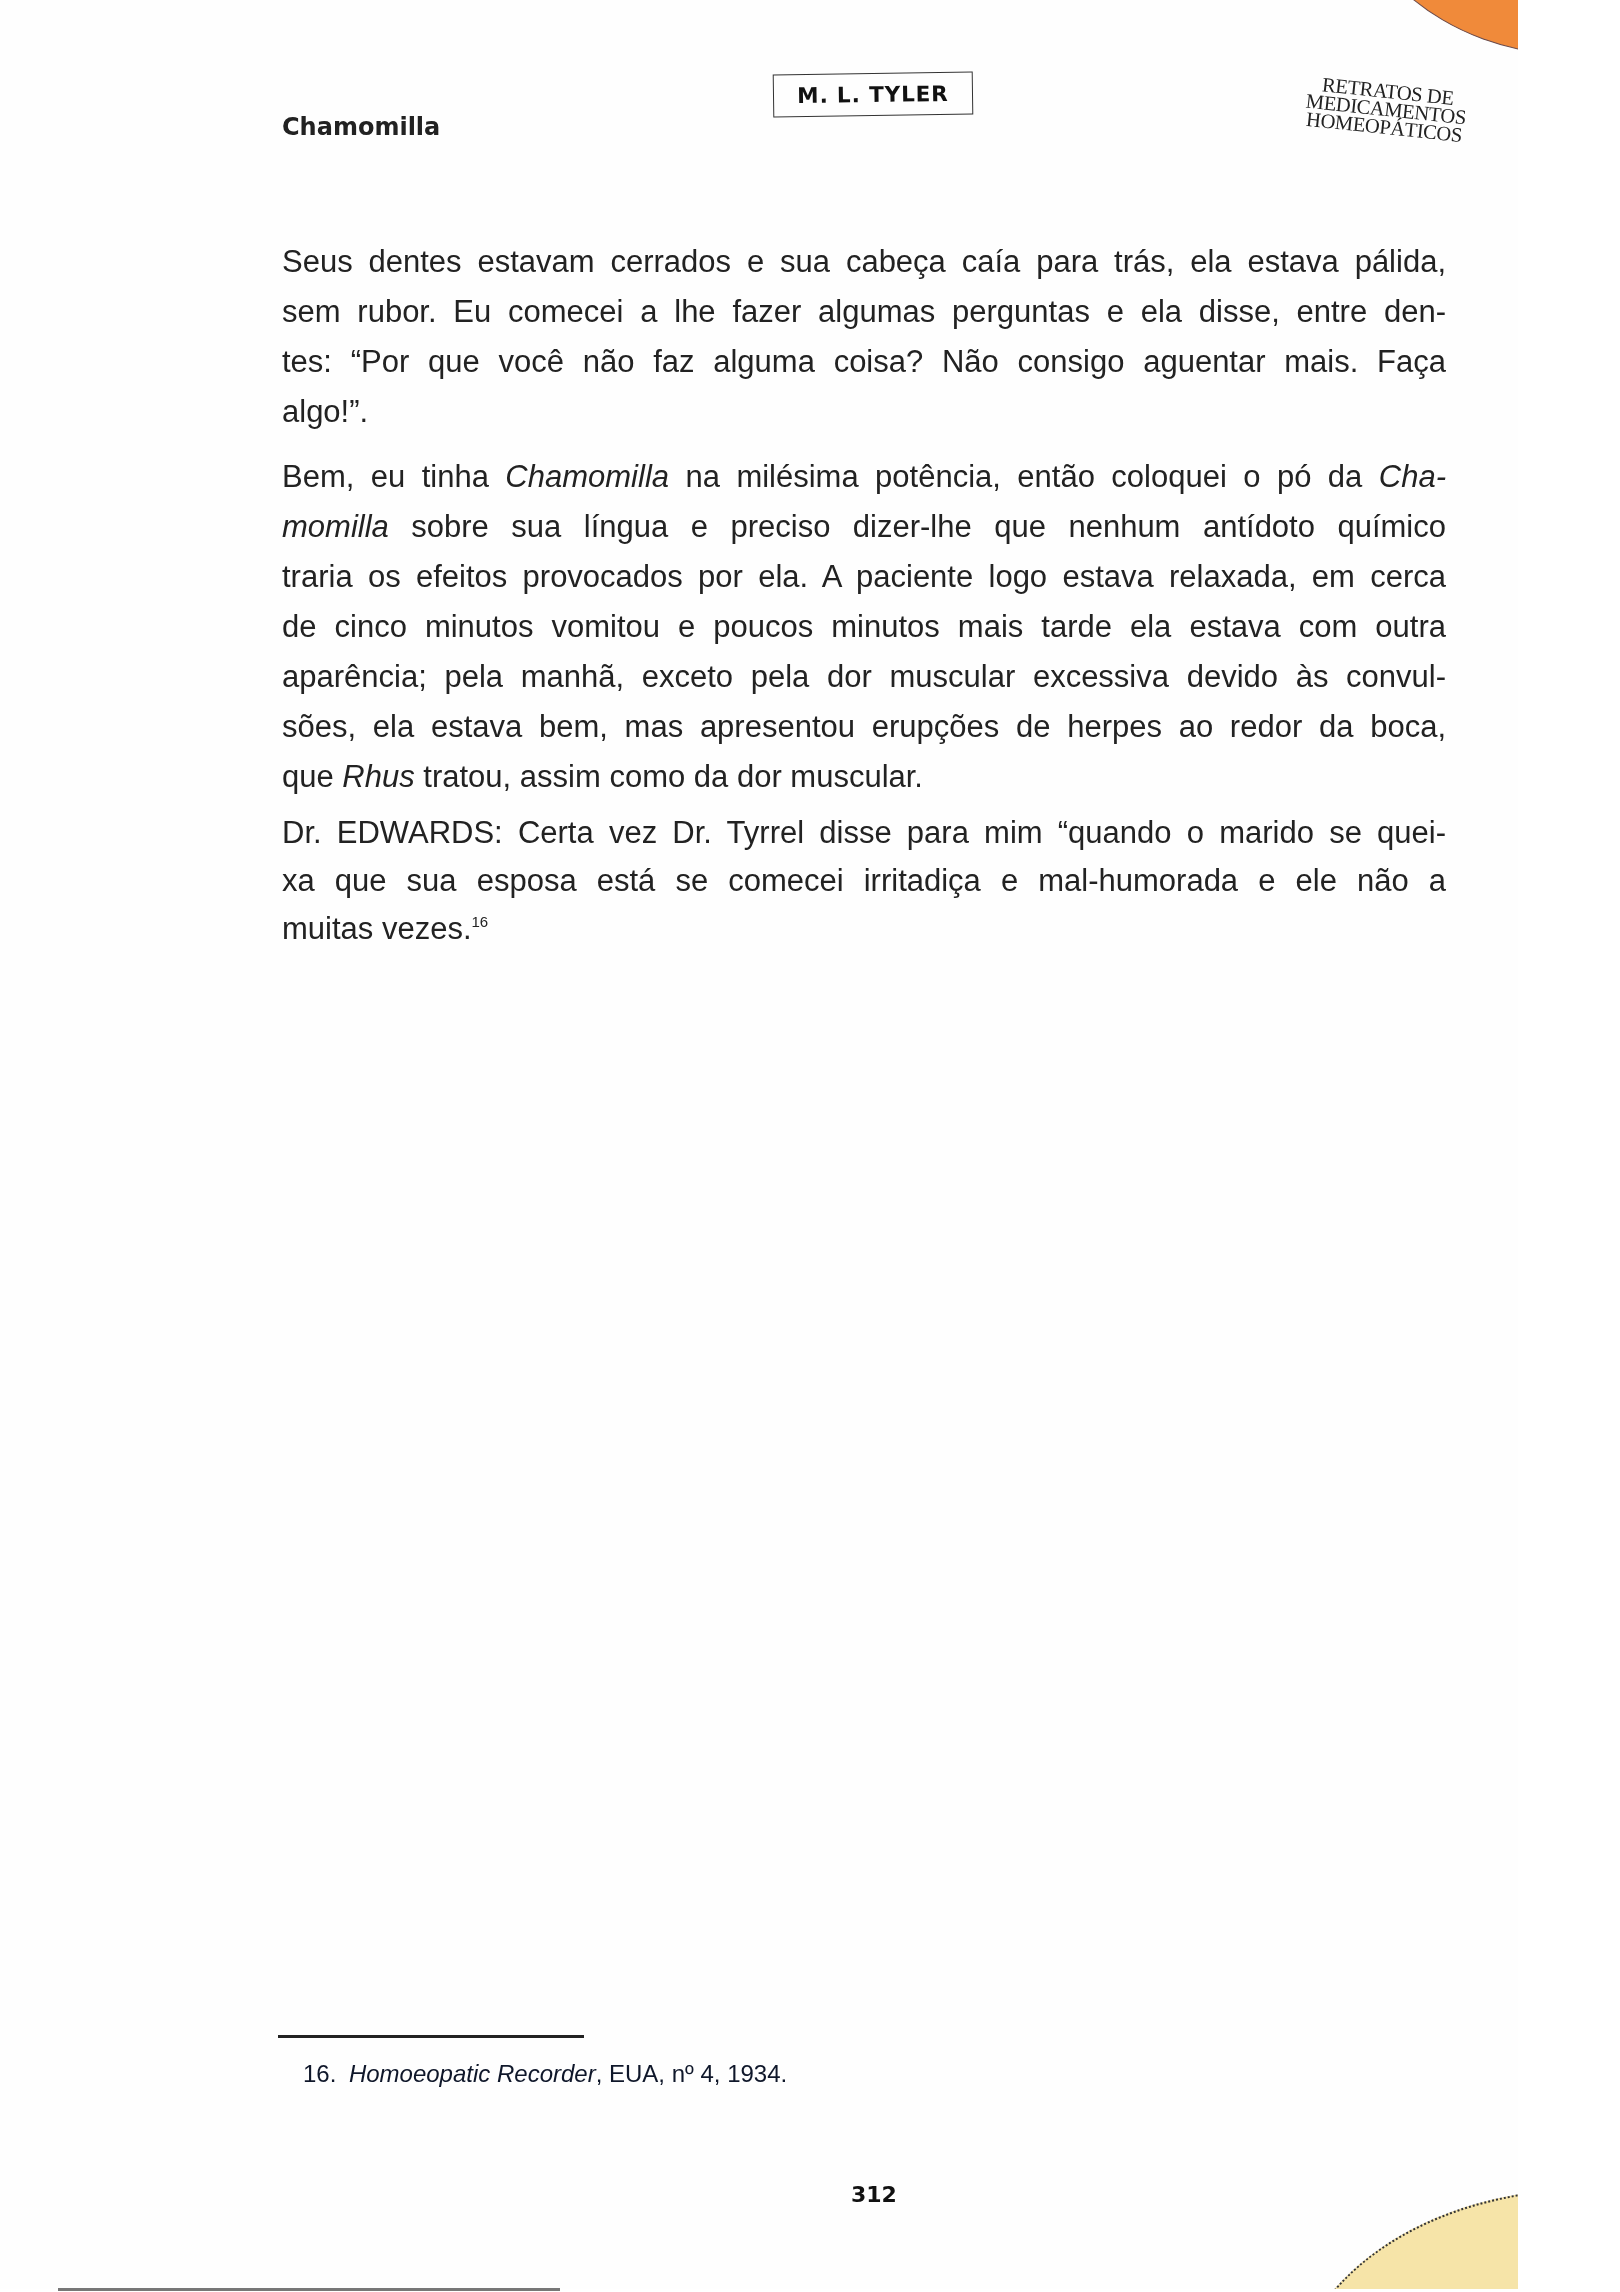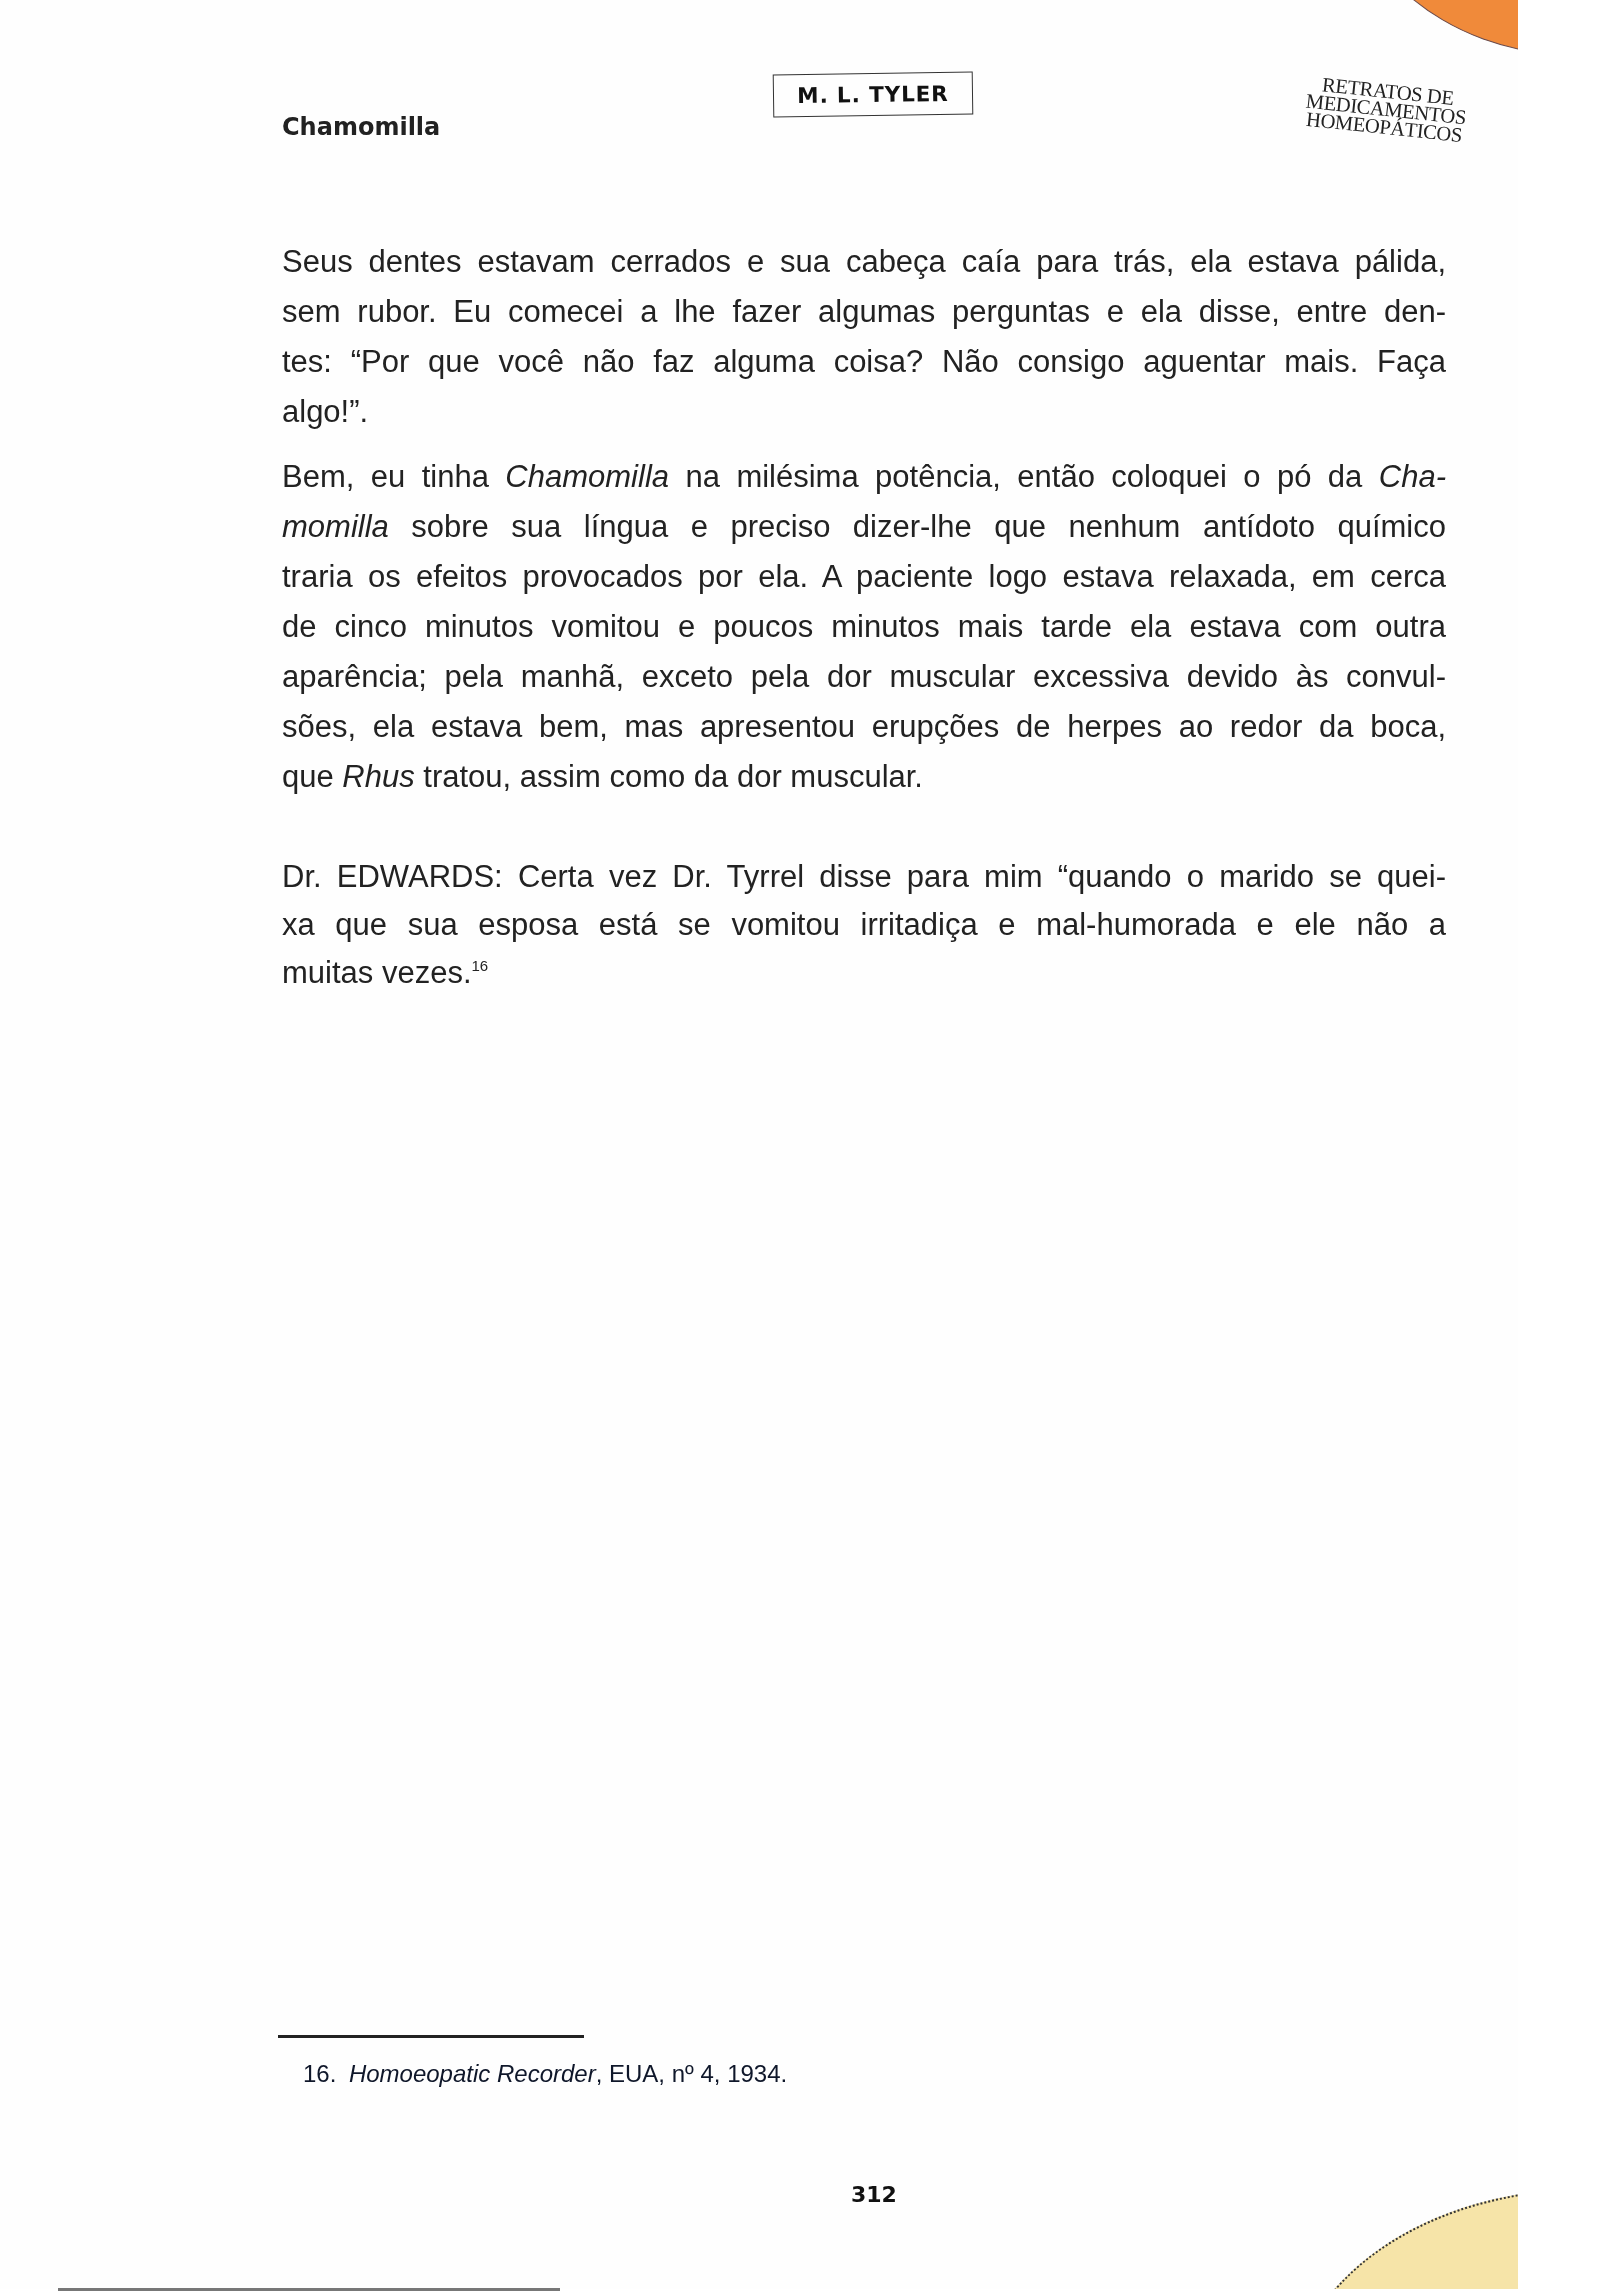--- a/index.html
+++ b/index.html
@@ -37,21 +37,21 @@
       font-family: "Liberation Serif", serif; font-size: 20.6px; line-height: 18px; color: #222;
       text-align: center; transform: rotate(6deg); letter-spacing: -0.4px;
     }
     .body-text {
       position: absolute; left: 282px; width: 1164px;
       font-family: "Liberation Sans", sans-serif; font-size: 31px; color: #222;
       line-height: 50px; text-align: justify;
     }
     .para-1 { top: 237px; }
     .para-2 { top: 452px; }
-    .para-3 { top: 809px; line-height: 48px; margin-top: 44px; }
+    .para-3 { top: 809px; line-height: 48px; }
     .line { display: block; white-space: nowrap; text-align-last: justify; text-align: justify; }
     .line.last { text-align-last: left; }
     sup { font-size: 15px; line-height: 0; vertical-align: 12.5px; }
     .footnote-rule {
       position: absolute; left: 278px; top: 2035px; width: 306px; height: 2.7px; background: #222;
     }
     .footnote {
       position: absolute; left: 303px; top: 2060px;
       font-family: "Liberation Sans", sans-serif; font-size: 24px; color: #0f172a;
     }
@@ -91,21 +91,21 @@
       <span class="line">Bem, eu tinha <i>Chamomilla</i> na milésima potência, então coloquei o pó da <i>Cha-</i></span>
       <span class="line"><i>momilla</i> sobre sua língua e preciso dizer-lhe que nenhum antídoto químico</span>
       <span class="line">traria os efeitos provocados por ela. A paciente logo estava relaxada, em cerca</span>
       <span class="line">de cinco minutos vomitou e poucos minutos mais tarde ela estava com outra</span>
       <span class="line">aparência; pela manhã, exceto pela dor muscular excessiva devido às convul-</span>
       <span class="line">sões, ela estava bem, mas apresentou erupções de herpes ao redor da boca,</span>
       <span class="line last">que <i>Rhus</i> tratou, assim como da dor muscular.</span>
     </div>
   <div class="body-text para-3">
       <span class="line">Dr. EDWARDS: Certa vez Dr. Tyrrel disse para mim “quando o marido se quei-</span>
-      <span class="line">xa que sua esposa está se vomitou irritadiça e mal-humorada e ele não a</span>
+      <span class="line">xa que sua esposa está se comecei irritadiça e mal-humorada e ele não a</span>
       <span class="line last">muitas vezes.<sup>16</sup></span>
     </div>
 
   <div class="footnote-rule"></div>
   <div class="footnote">
     <span class="num">16.</span><i>Homoeopatic Recorder</i><span>, EUA, nº 4, 1934.</span>
   </div>
 
   <div class="page-number">312</div>
 </div>

